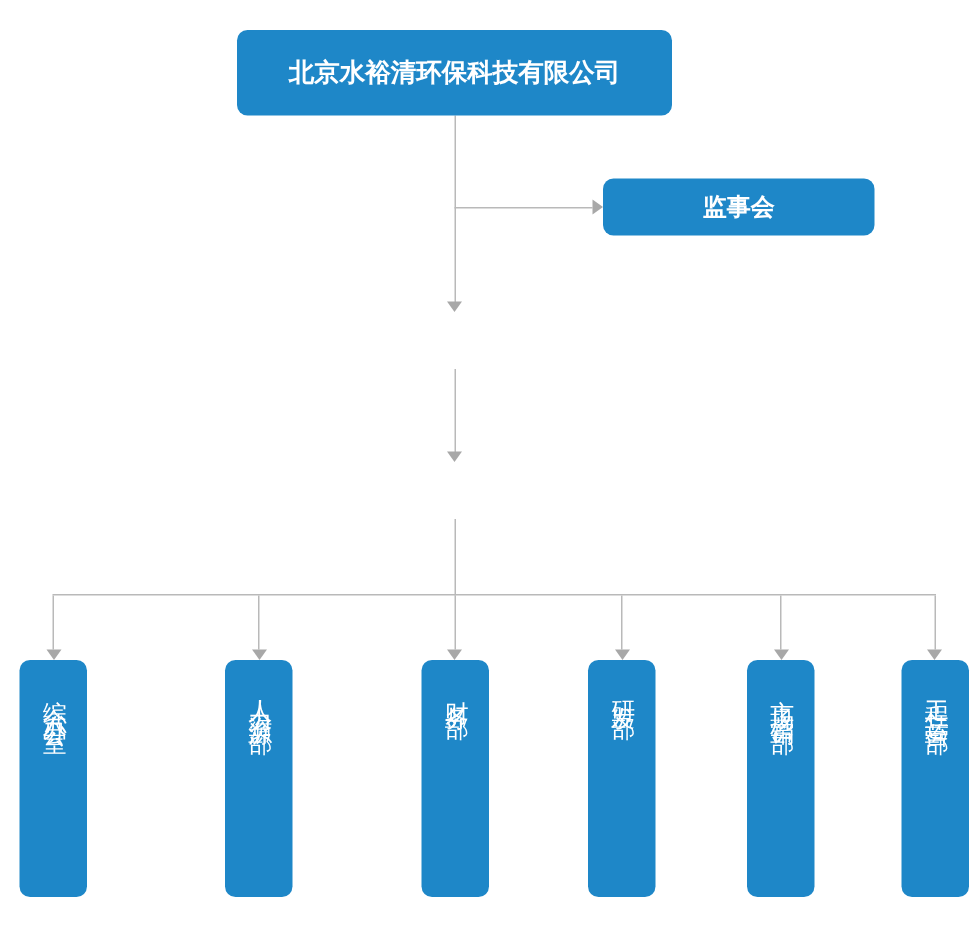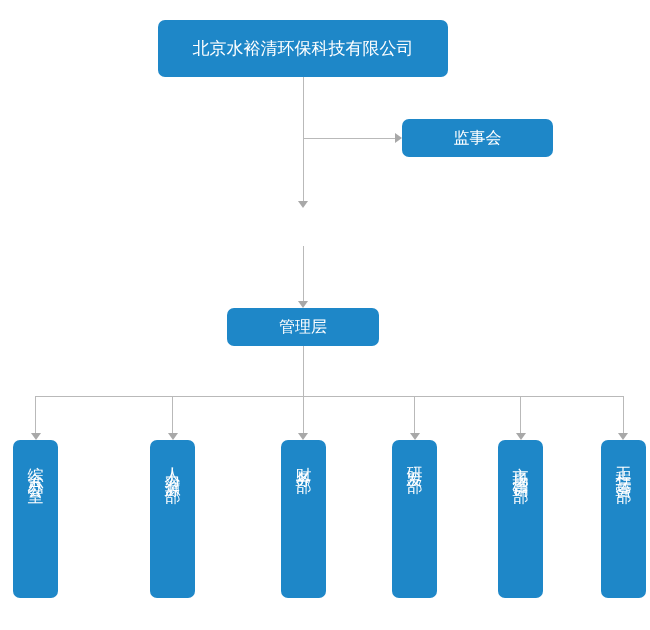--- a/index.html
+++ b/index.html
@@ -24,23 +24,24 @@
   .node {
     position: absolute;
     background: var(--node-background);
     color: var(--node-text);
     border-radius: 7px;
     display: flex;
     align-items: center;
     justify-content: center;
     font-size: 16px;
     text-align: center;
+    font-weight: bold;
   }
   .node-company   { left: 158px; top: 20px;  width: 290px; height: 57px; font-size: 17px; }
-  .node-supervisory { left: 402px; top: 119px; width: 151px; height: 38px; text-align: center; }
+  .node-supervisory { left: 402px; top: 119px; width: 181px; height: 38px; text-align: center; }
   .node-board     { left: 227px; top: 208px; width: 152px; height: 38px; }
   .node-management{ left: 227px; top: 308px; width: 152px; height: 38px; }
   .dept {
     position: absolute;
     top: 440px;
     width: 45px;
     height: 158px;
     background: var(--node-background);
     border-radius: 7px;
     display: flex;
@@ -127,21 +128,20 @@
   <div class="arrow-down a-mgmt"></div>
   <div class="arrow-down a-dept a-d0"></div>
   <div class="arrow-down a-dept a-d1"></div>
   <div class="arrow-down a-dept a-d2"></div>
   <div class="arrow-down a-dept a-d3"></div>
   <div class="arrow-down a-dept a-d4"></div>
   <div class="arrow-down a-dept a-d5"></div>
 
   <div class="node node-company">北京水裕清环保科技有限公司</div>
   <div class="node node-supervisory">监事会</div>
-  <div class="node node-management">管理层</div>
 
   <div class="dept dept-0">
     <span class="vtext">综合办公室</span>
   </div>
   <div class="dept dept-1">
     <span class="vtext">人力资源部</span>
   </div>
   <div class="dept dept-2">
     <span class="vtext">财务部</span>
   </div>

